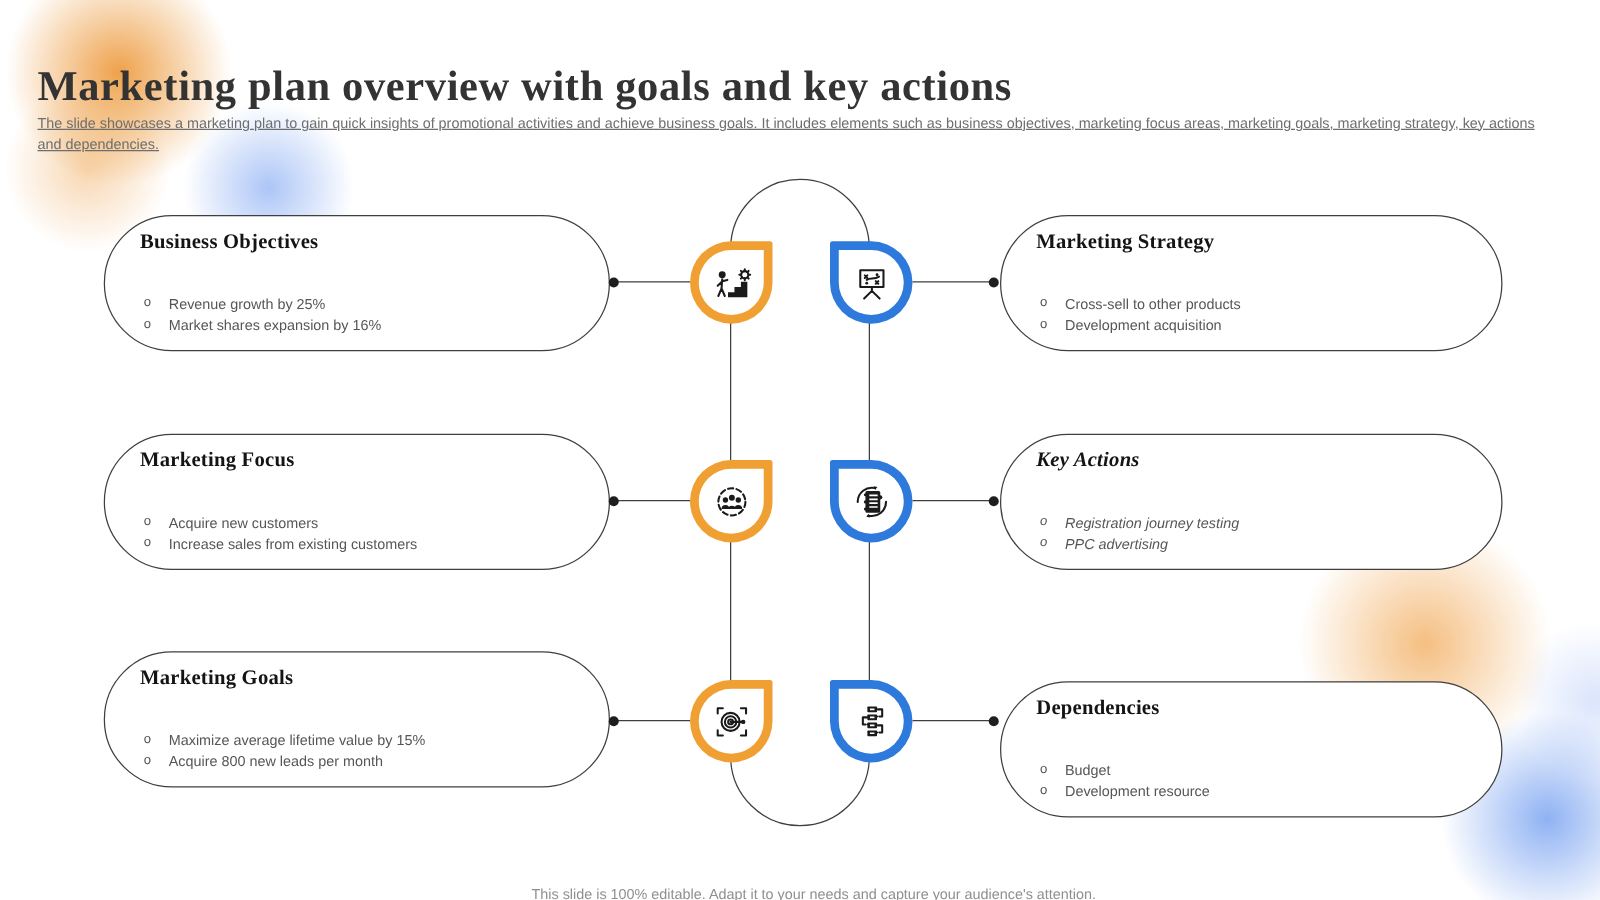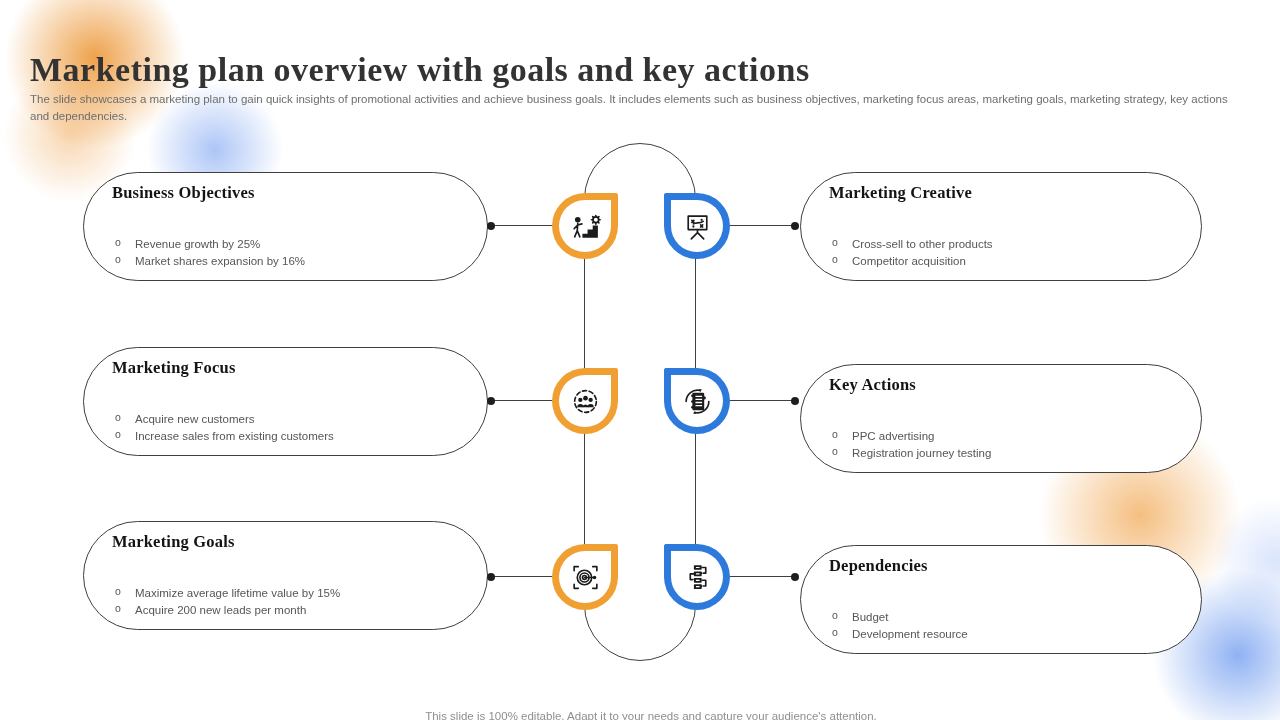--- a/index.html
+++ b/index.html
@@ -15,21 +15,21 @@
       radial-gradient(circle 90px  at 1275px 560px,rgba(150,180,245,.35) 0%, rgba(150,180,245,0) 70%),
       #ffffff;
   }
   .page-title{
     position:absolute;left:30px;top:28px;
     font-family:"Liberation Serif","DejaVu Serif",serif;
     font-size:34px;color:#333;letter-spacing:.5px;white-space:nowrap;
   }
   .page-desc{
     position:absolute;left:30px;top:79px;width:1212px;
-    font-size:11.5px;line-height:1.5;color:#6e6e6e;
+    font-size:11.5px;line-height:1.5;color:#6e6e6e;text-decoration:underline;
   }
   .footer-note{
     position:absolute;left:0;top:698px;width:100%;text-align:center;
     font-size:11.5px;color:#8f8f8f;padding-left:11px;
   }
   
   .track{
     position:absolute;left:584px;top:143px;width:112px;height:518px;
     border:1.3px solid #3f3f3f;border-radius:56px;box-sizing:border-box;
   }
@@ -46,21 +46,21 @@
   .box ul{list-style:none;margin:0;padding:0;}
   .box li{
     position:relative;padding-left:23px;font-size:11.5px;line-height:1.45;color:#565656;
   }
   .box li::before{
     content:"o";position:absolute;left:3px;top:-1px;font-size:10.5px;color:#565656;
   }
   .b0{left:83px; top:172px;}
   .b1{left:800px;top:172px;width:402px;}
   .b2{left:83px; top:347px;}
-  .b3{left:800px;top:364px;width:402px;}
+  .b3{left:800px;top:347px;width:402px;font-style:italic;}
   .b4{left:83px; top:521px;}
   .b5{left:800px;top:521px;width:402px;margin-top:24px;}
   
   .hline{position:absolute;height:1.4px;background:#3f3f3f;}
   .dot{position:absolute;width:8px;height:8px;border-radius:50%;background:#1e1e1e;}
   
   .badge{
     position:absolute;width:52px;height:52px;background:#fff;
     display:flex;align-items:center;justify-content:center;
   }
@@ -79,45 +79,45 @@
 <div class="track"></div>
 
 <div class="box b0">
   <h3>Business Objectives</h3>
   <ul>
     <li>Revenue growth by 25%</li>
     <li>Market shares expansion by 16%</li>
   </ul>
 </div>
 <div class="box b1">
-  <h3>Marketing Creative</h3>
+  <h3>Marketing Strategy</h3>
   <ul>
     <li>Cross-sell to other products</li>
-    <li>Competitor acquisition</li>
+    <li>Development acquisition</li>
   </ul>
 </div>
 <div class="box b2">
   <h3>Marketing Focus</h3>
   <ul>
     <li>Acquire new customers</li>
     <li>Increase sales from existing customers</li>
   </ul>
 </div>
 <div class="box b3">
   <h3>Key Actions</h3>
   <ul>
+    <li>Registration journey testing</li>
     <li>PPC advertising</li>
-    <li>Registration journey testing</li>
   </ul>
 </div>
 <div class="box b4">
   <h3>Marketing Goals</h3>
   <ul>
     <li>Maximize average lifetime value by 15%</li>
-    <li>Acquire 200 new leads per month</li>
+    <li>Acquire 800 new leads per month</li>
   </ul>
 </div>
 <div class="box b5">
   <h3>Dependencies</h3>
   <ul>
     <li>Budget</li>
     <li>Development resource</li>
   </ul>
 </div>
 

